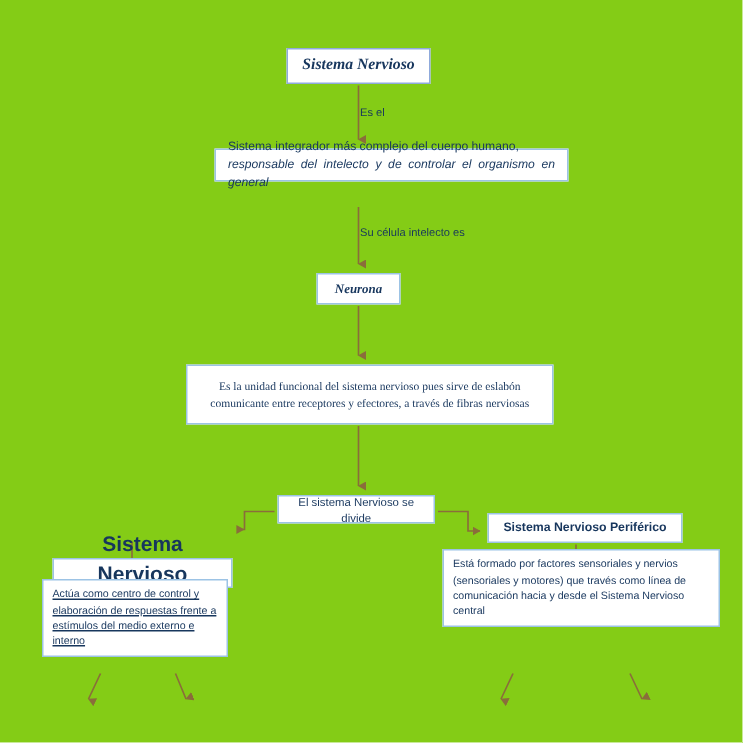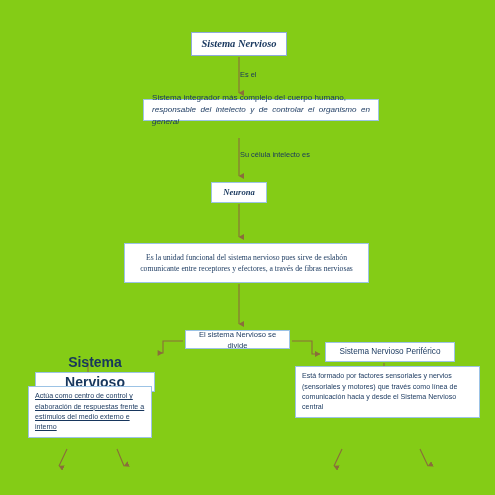--- a/index.html
+++ b/index.html
@@ -74,21 +74,21 @@
   }
   #node-snc {
     left: 35px; top: 340px; width: 120px; height: 20px;
     font-size: 14px;
     font-weight: 700;
     margin-top: 32px;
   }
   #node-snp {
     left: 325px; top: 342px; width: 130px; height: 20px;
     font-size: 8.2px;
-    font-weight: 400;
+    font-weight: 700;
   }
   #node-snc-desc {
     left: 28px; top: 386px; width: 124px; height: 52px;
     font-size: 7.1px;
   }
   #node-snc-desc .txt { text-align: left; padding: 0 6px; text-decoration: underline; }
   #node-snp-desc {
     left: 295px; top: 366px; width: 185px; height: 52px;
     font-size: 7.1px;
   }

